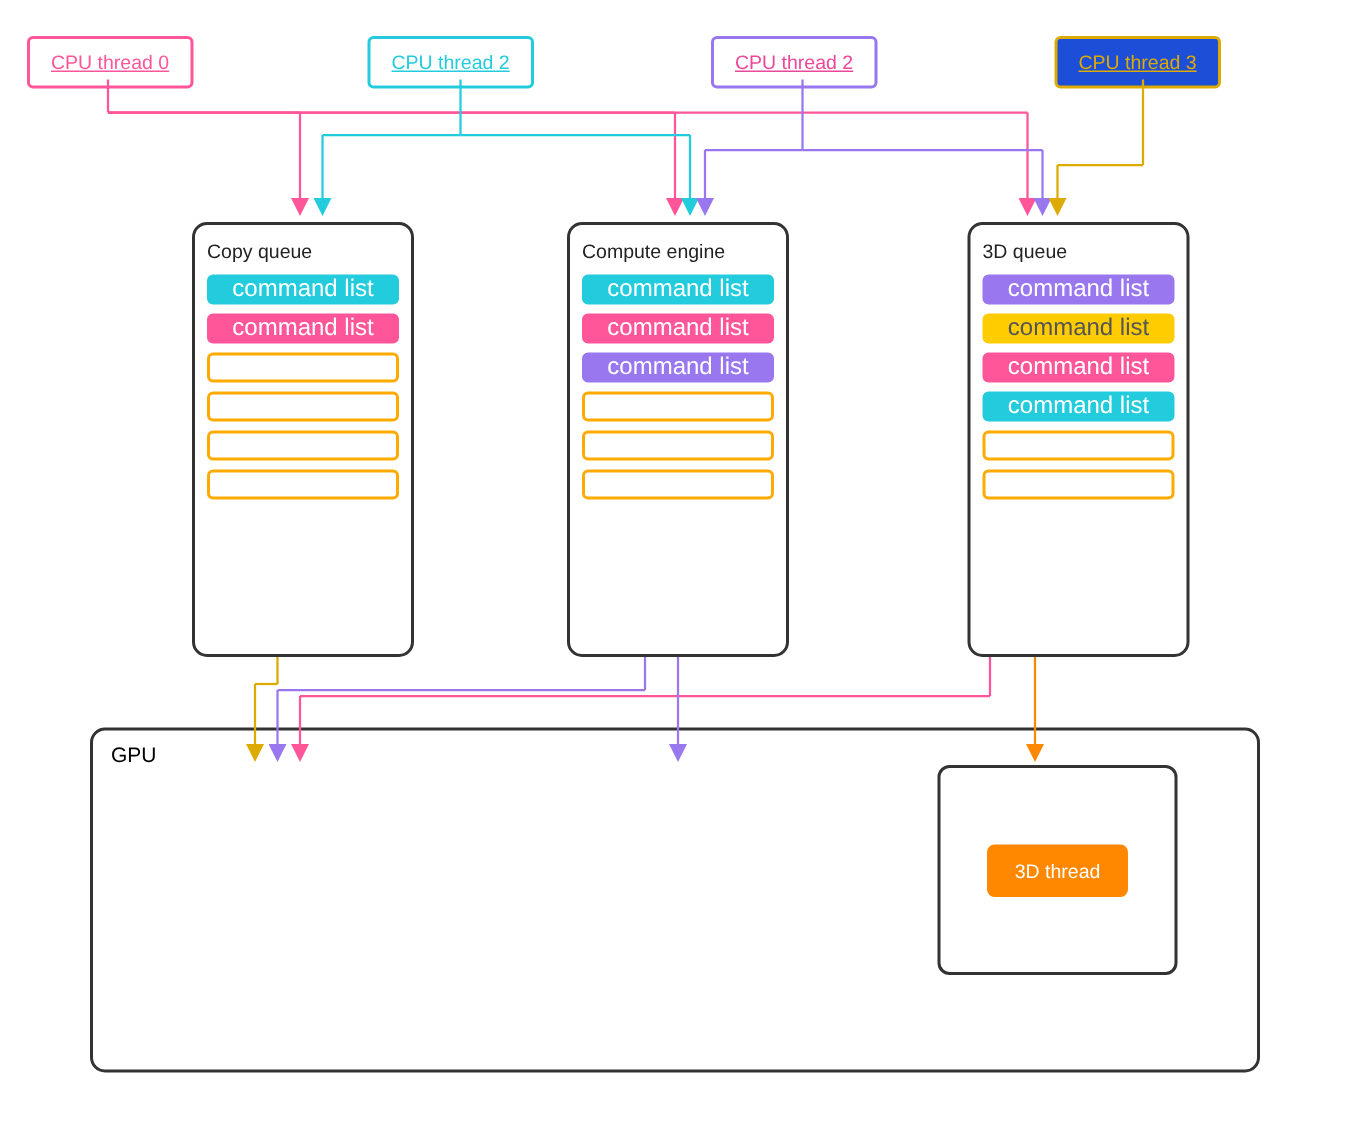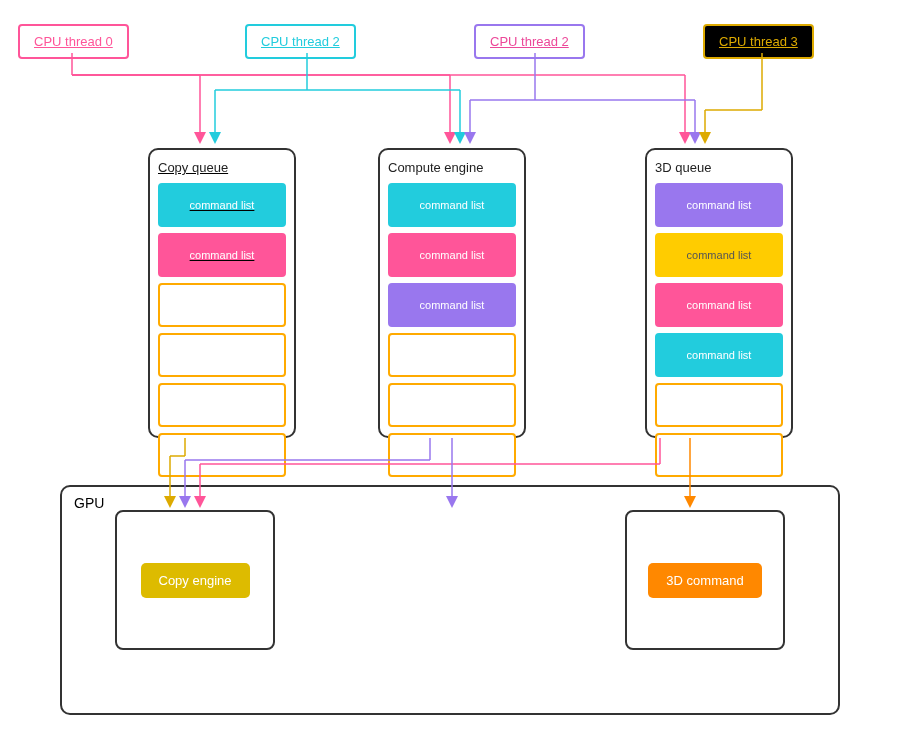--- a/index.html
+++ b/index.html
@@ -44,28 +44,28 @@
     }
 
     .queue-label {
       font-size: 13px;
       margin-bottom: 8px;
       color: #222;
     }
 
     .cmd-slot {
       width: 100%;
-      height: 44px;
+      height: 20px;
       border: 2px solid;
       border-radius: 4px;
       margin-bottom: 6px;
       display: flex;
       align-items: center;
       justify-content: center;
-      font-size: 11px;
+      font-size: 16px;
       font-weight: 500;
     }
 
     .cmd-filled {
       
     }
 
     .cmd-empty {
       background: white;
     }
@@ -130,25 +130,25 @@
 
   <div id="cpu-thread-0" class="cpu-thread" style="left:18px; border-color:#FF5599; color:#FF5599; background:white;">
     <span>CPU thread 0</span>
   </div>
   <div id="cpu-thread-1" class="cpu-thread" style="left:245px; border-color:#22CCDD; color:#22CCDD; background:white;">
     <span>CPU thread 2</span>
   </div>
   <div id="cpu-thread-2" class="cpu-thread" style="left:474px; border-color:#9977EE; color:#ec4899; background:white;">
     <span>CPU thread 2</span>
   </div>
-  <div id="cpu-thread-3" class="cpu-thread" style="left:703px; border-color:#DDAA00; color:#DDAA00; background:#000000;">
+  <div id="cpu-thread-3" class="cpu-thread" style="left:703px; border-color:#DDAA00; color:#DDAA00; background:#1d4ed8;">
     <span>CPU thread 3</span>
   </div>
 
-  <div class="queue-box" style="left:148px;text-decoration:underline;">
+  <div class="queue-box" style="left:128px;">
     <div class="queue-label">Copy queue</div>
     <div class="cmd-slot cmd-filled" style="background:#22CCDD; border-color:#22CCDD; color:white;">
       <span>command list</span>
     </div>
     <div class="cmd-slot cmd-filled" style="background:#FF5599; border-color:#FF5599; color:white;">
       <span>command list</span>
     </div>
     <div class="cmd-slot cmd-empty" style="border-color:#FFAA00;"></div>
     <div class="cmd-slot cmd-empty" style="border-color:#FFAA00;"></div>
     <div class="cmd-slot cmd-empty" style="border-color:#FFAA00;"></div>
@@ -186,25 +186,22 @@
       <span>command list</span>
     </div>
     <div class="cmd-slot cmd-empty" style="border-color:#FFAA00;"></div>
     <div class="cmd-slot cmd-empty" style="border-color:#FFAA00;"></div>
   </div>
 
   <div class="gpu-box">
     <div class="gpu-label">GPU</div>
   </div>
 
-  <div class="engine-box" style="left:115px;">
-    <div class="engine-label" style="background:#DDBB00;">Copy engine</div>
-  </div>
   <div class="engine-box" style="left:625px;">
-    <div class="engine-label" style="background:#FF8800;">3D command</div>
+    <div class="engine-label" style="background:#FF8800;">3D thread</div>
   </div>
 
   <svg class="arrows-svg" xmlns="http://www.w3.org/2000/svg">
     <defs>
       <marker id="arrow-pink" markerWidth="8" markerHeight="8" refX="4" refY="4" orient="auto">
         <path d="M0,0 L0,8 L8,4 Z" fill="#FF5599"></path>
       </marker>
       <marker id="arrow-cyan" markerWidth="8" markerHeight="8" refX="4" refY="4" orient="auto">
         <path d="M0,0 L0,8 L8,4 Z" fill="#22CCDD"></path>
       </marker>

